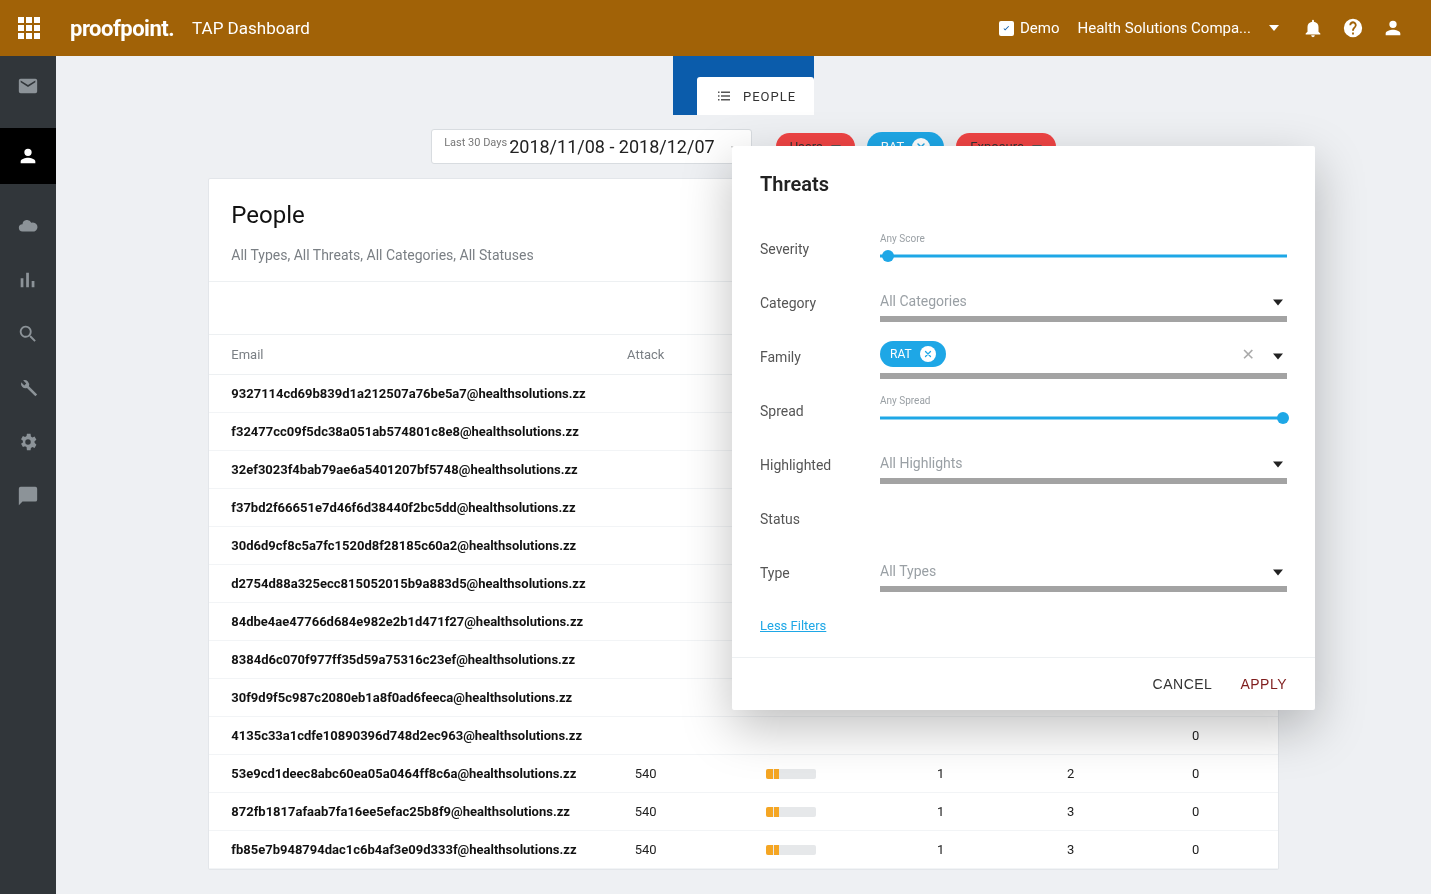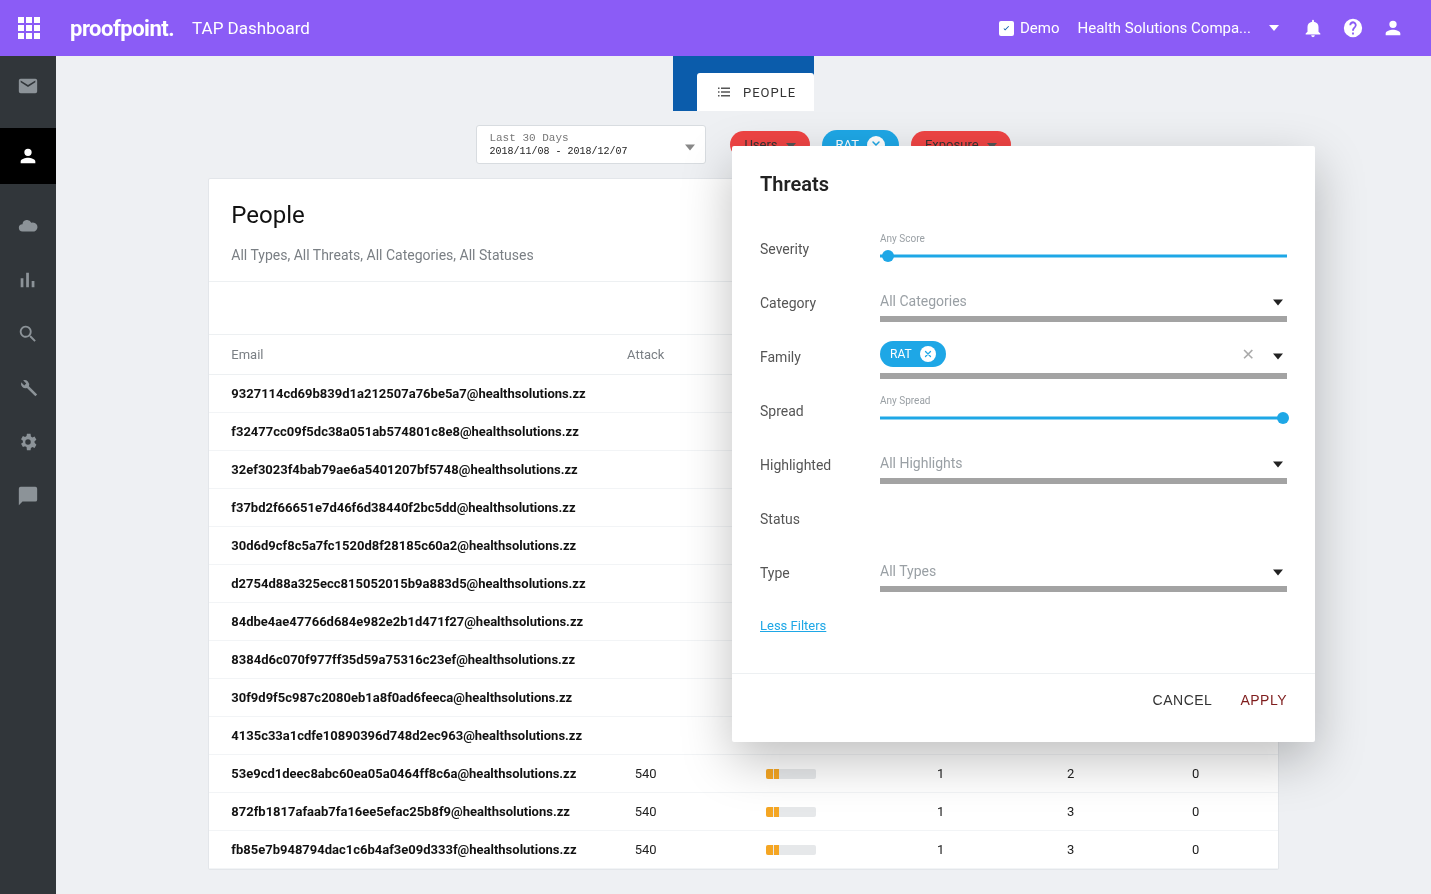--- a/index.html
+++ b/index.html
@@ -1,17 +1,17 @@
 <!DOCTYPE html>
 <html><head>
 <meta charset="utf-8">
 <style>
 * { margin: 0; padding: 0; box-sizing: border-box; }
 body { font-family: -apple-system, BlinkMacSystemFont, "Segoe UI", Roboto, Helvetica, Arial, sans-serif; background: #eef0f3; color: #222; overflow:hidden; width:1431px; height:894px; position:relative;}
-.topbar { height:56px; background:#8b5cf6; display:flex; align-items:center; padding:0 18px; color:#fff; }
+.topbar { height:56px; background:#a16207; display:flex; align-items:center; padding:0 18px; color:#fff; }
 .apps-btn { width:22px; height:22px; display:grid; grid-template-columns:repeat(3,6px); grid-template-rows:repeat(3,6px); gap:2px; margin-right:30px;}
 .apps-btn span{background:#fff; width:6px; height:6px;}
 .logo { font-weight:700; font-size:22px; letter-spacing:-0.5px; margin-right:18px;}
 .app-title{font-size:17px;}
 .top-spacer{flex:1;}
 .demo-check{display:flex;align-items:center;gap:6px;font-size:15px;margin-right:18px;}
 .demo-check .cb{width:15px;height:15px;border:2px solid #fff;border-radius:2px;background:#fff;display:flex;align-items:center;justify-content:center;}
 .demo-check .cb svg{width:13px;height:13px;}
 .org-select{display:flex;align-items:center;gap:18px;font-size:15px;margin-right:14px;}
 .top-icon{width:40px;height:40px;display:flex;align-items:center;justify-content:center;}
@@ -24,21 +24,21 @@
 .leftnav .nav-it.active{background:#000;width:56px;height:56px;}
 .leftnav .nav-it.active svg{fill:#fff;}
 .content{flex:1;display:flex;flex-direction:column;position:relative;align-items:center;}
 .subheader{height:66px;background:#0b5cab;padding-left:24px;display:flex;align-items:flex-end;}
 .tab{background:#fff;border-radius:3px 3px 0 0;padding:10px 18px;display:flex;align-items:center;gap:10px;color:#333;font-size:13px;letter-spacing:1px;}
 .tab svg{width:18px;height:18px;fill:#555;}
 
 .filterbar{display:flex;align-items:center;padding:14px 24px;gap:12px;}
 .date-picker{background:#fff;border:1px solid #d8dce0;border-radius:3px;padding:6px 36px 6px 12px;position:relative;min-width:230px;}
 .date-picker .lbl{font-size:11px;color:#777;}
-.date-picker .val{font-size:10px;color:#222;}
+.date-picker .val{font-size:18px;color:#222;}
 .date-picker .caret{position:absolute;right:10px;top:50%;transform:translateY(-50%);}
 .chip{border-radius:16px;padding:6px 14px;display:flex;align-items:center;gap:8px;font-size:13px;}
 .chip.gray{background:#ef4444;color:#333;}
 .chip.blue{background:#1ea7e6;color:#fff;}
 .chip .caret-ic svg,.chip .close-ic svg{width:14px;height:14px;}
 .chip.blue .close-ic{background:#fff;border-radius:50%;width:18px;height:18px;display:flex;align-items:center;justify-content:center;}
 .chip.blue .close-ic svg{fill:#1ea7e6;width:12px;height:12px;}
 .panel{margin:0 24px 24px 24px;background:#fff;border:1px solid #e3e6ea;border-radius:2px;padding:22px 0 0 0;}
 .panel-head{display:flex;align-items:center;padding:0 22px 18px 22px;}
 .panel-title{font-size:24px;font-weight:400;color:#111;}
@@ -71,25 +71,25 @@
 .slider{position:relative;height:20px;}
 .slider .track{position:absolute;left:0;right:0;top:50%;height:3px;background:#1ea7e6;transform:translateY(-50%);}
 .slider .handle{position:absolute;top:50%;width:12px;height:12px;border-radius:50%;background:#1ea7e6;transform:translate(-50%,-50%);}
 .slider.left .handle{left:2%;}
 .slider.right .handle{left:99%;}
 .slider-label{color:#9aa0a5;font-size:10px;display:block;margin-bottom:2px;}
 .pill{background:#1ea7e6;color:#fff;border-radius:14px;padding:5px 10px;display:inline-flex;align-items:center;gap:8px;font-size:12px;}
 .pill .xx{background:#fff;border-radius:50%;width:16px;height:16px;display:flex;align-items:center;justify-content:center;}
 .pill .xx svg{width:10px;height:10px;fill:#1ea7e6;}
 .less-link{color:#1ea7e6;font-size:13px;text-decoration:underline;margin:18px 0 24px 0;display:inline-block;}
-.pop-actions{display:flex;justify-content:flex-end;gap:28px;border-top:1px solid #edf0f2;padding:18px 4px;margin:16px -28px;padding-right:28px;}
+.pop-actions{display:flex;justify-content:flex-end;gap:28px;border-top:1px solid #edf0f2;padding:18px 4px;margin:0 -28px;padding-right:28px;}
 .pop-actions button{background:none;border:none;font-size:14px;letter-spacing:0.5px;color:#333;}
 .pop-actions button.disabled{color:#7f1d1d;}
 .caret-down{width:0;height:0;border-left:5px solid transparent;border-right:5px solid transparent;border-top:6px solid currentColor;display:inline-block;}
-.fcol{display:flex;flex-direction:column;gap:2px;font-family:Liberation Mono, monospace;}
+.fcol{display:flex;gap:2px;}
 </style>
 </head>
 <body>
 
 <div class="topbar">
   <div class="apps-btn">
     <span></span>
       <span></span>
       <span></span>
       <span></span>

